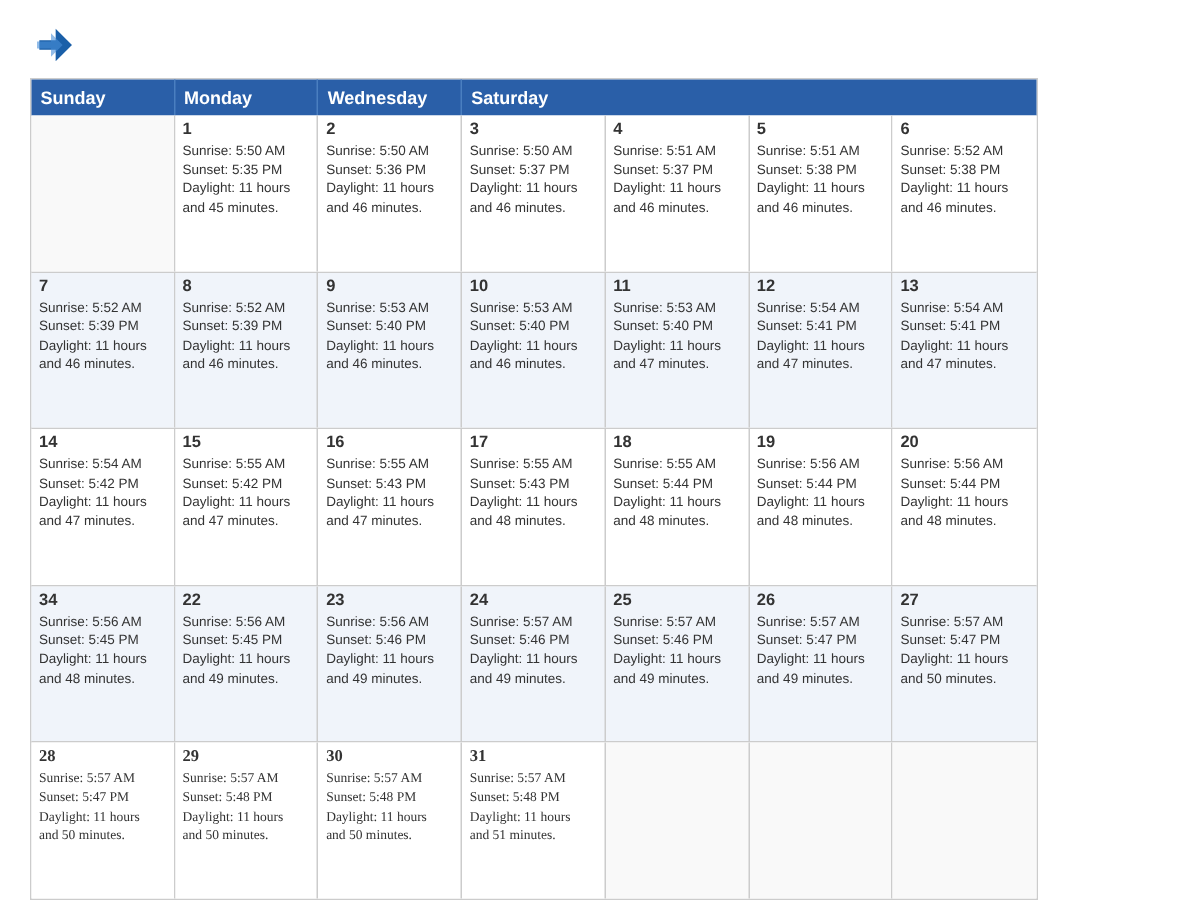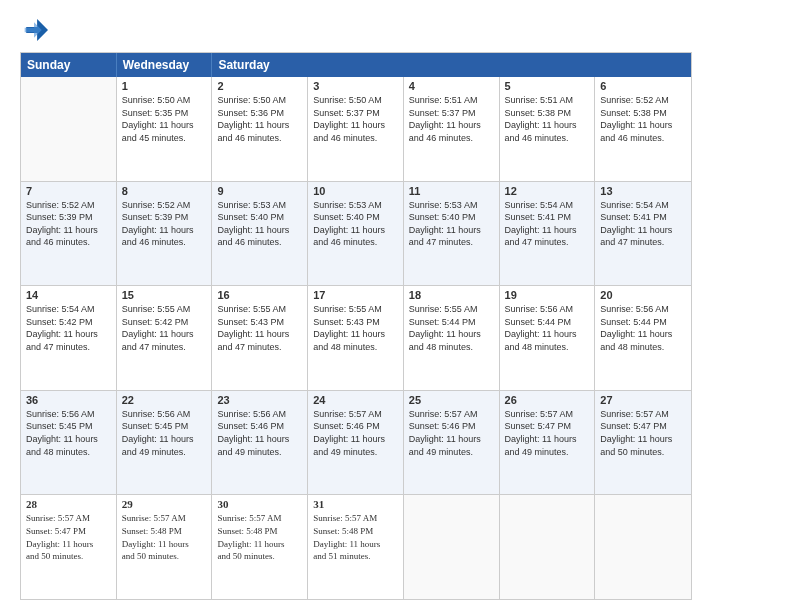--- a/index.html
+++ b/index.html
@@ -126,20 +126,21 @@
     </div>
     <div class="title-block">
       <div class="main-title"></div>
       <div class="subtitle"></div>
     </div>
   </div>
 
   <div class="calendar">
     <div class="cal-header">
     <div class="cal-header-cell">Sunday</div>
+        <div class="cal-header-cell">Monday</div>
         <div class="cal-header-cell">Wednesday</div>
         <div class="cal-header-cell">Saturday</div>
       </div>
     <div class="cal-body">
     <div class="cal-row">
           <div class="cal-cell empty"></div>
           <div class="cal-cell">
             <div class="day-num">1</div>
             <div class="day-info" style="white-space: pre-line;">Sunrise: 5:50 AM
 Sunset: 5:35 PM
@@ -279,21 +280,21 @@
           <div class="cal-cell">
             <div class="day-num">20</div>
             <div class="day-info" style="white-space: pre-line;">Sunrise: 5:56 AM
 Sunset: 5:44 PM
 Daylight: 11 hours
 and 48 minutes.</div>
           </div>
         </div>
         <div class="cal-row">
           <div class="cal-cell alt-row">
-            <div class="day-num">36</div>
+            <div class="day-num">34</div>
             <div class="day-info" style="white-space: pre-line;">Sunrise: 5:56 AM
 Sunset: 5:45 PM
 Daylight: 11 hours
 and 48 minutes.</div>
           </div>
           <div class="cal-cell alt-row">
             <div class="day-num">22</div>
             <div class="day-info" style="white-space: pre-line;">Sunrise: 5:56 AM
 Sunset: 5:45 PM
 Daylight: 11 hours

